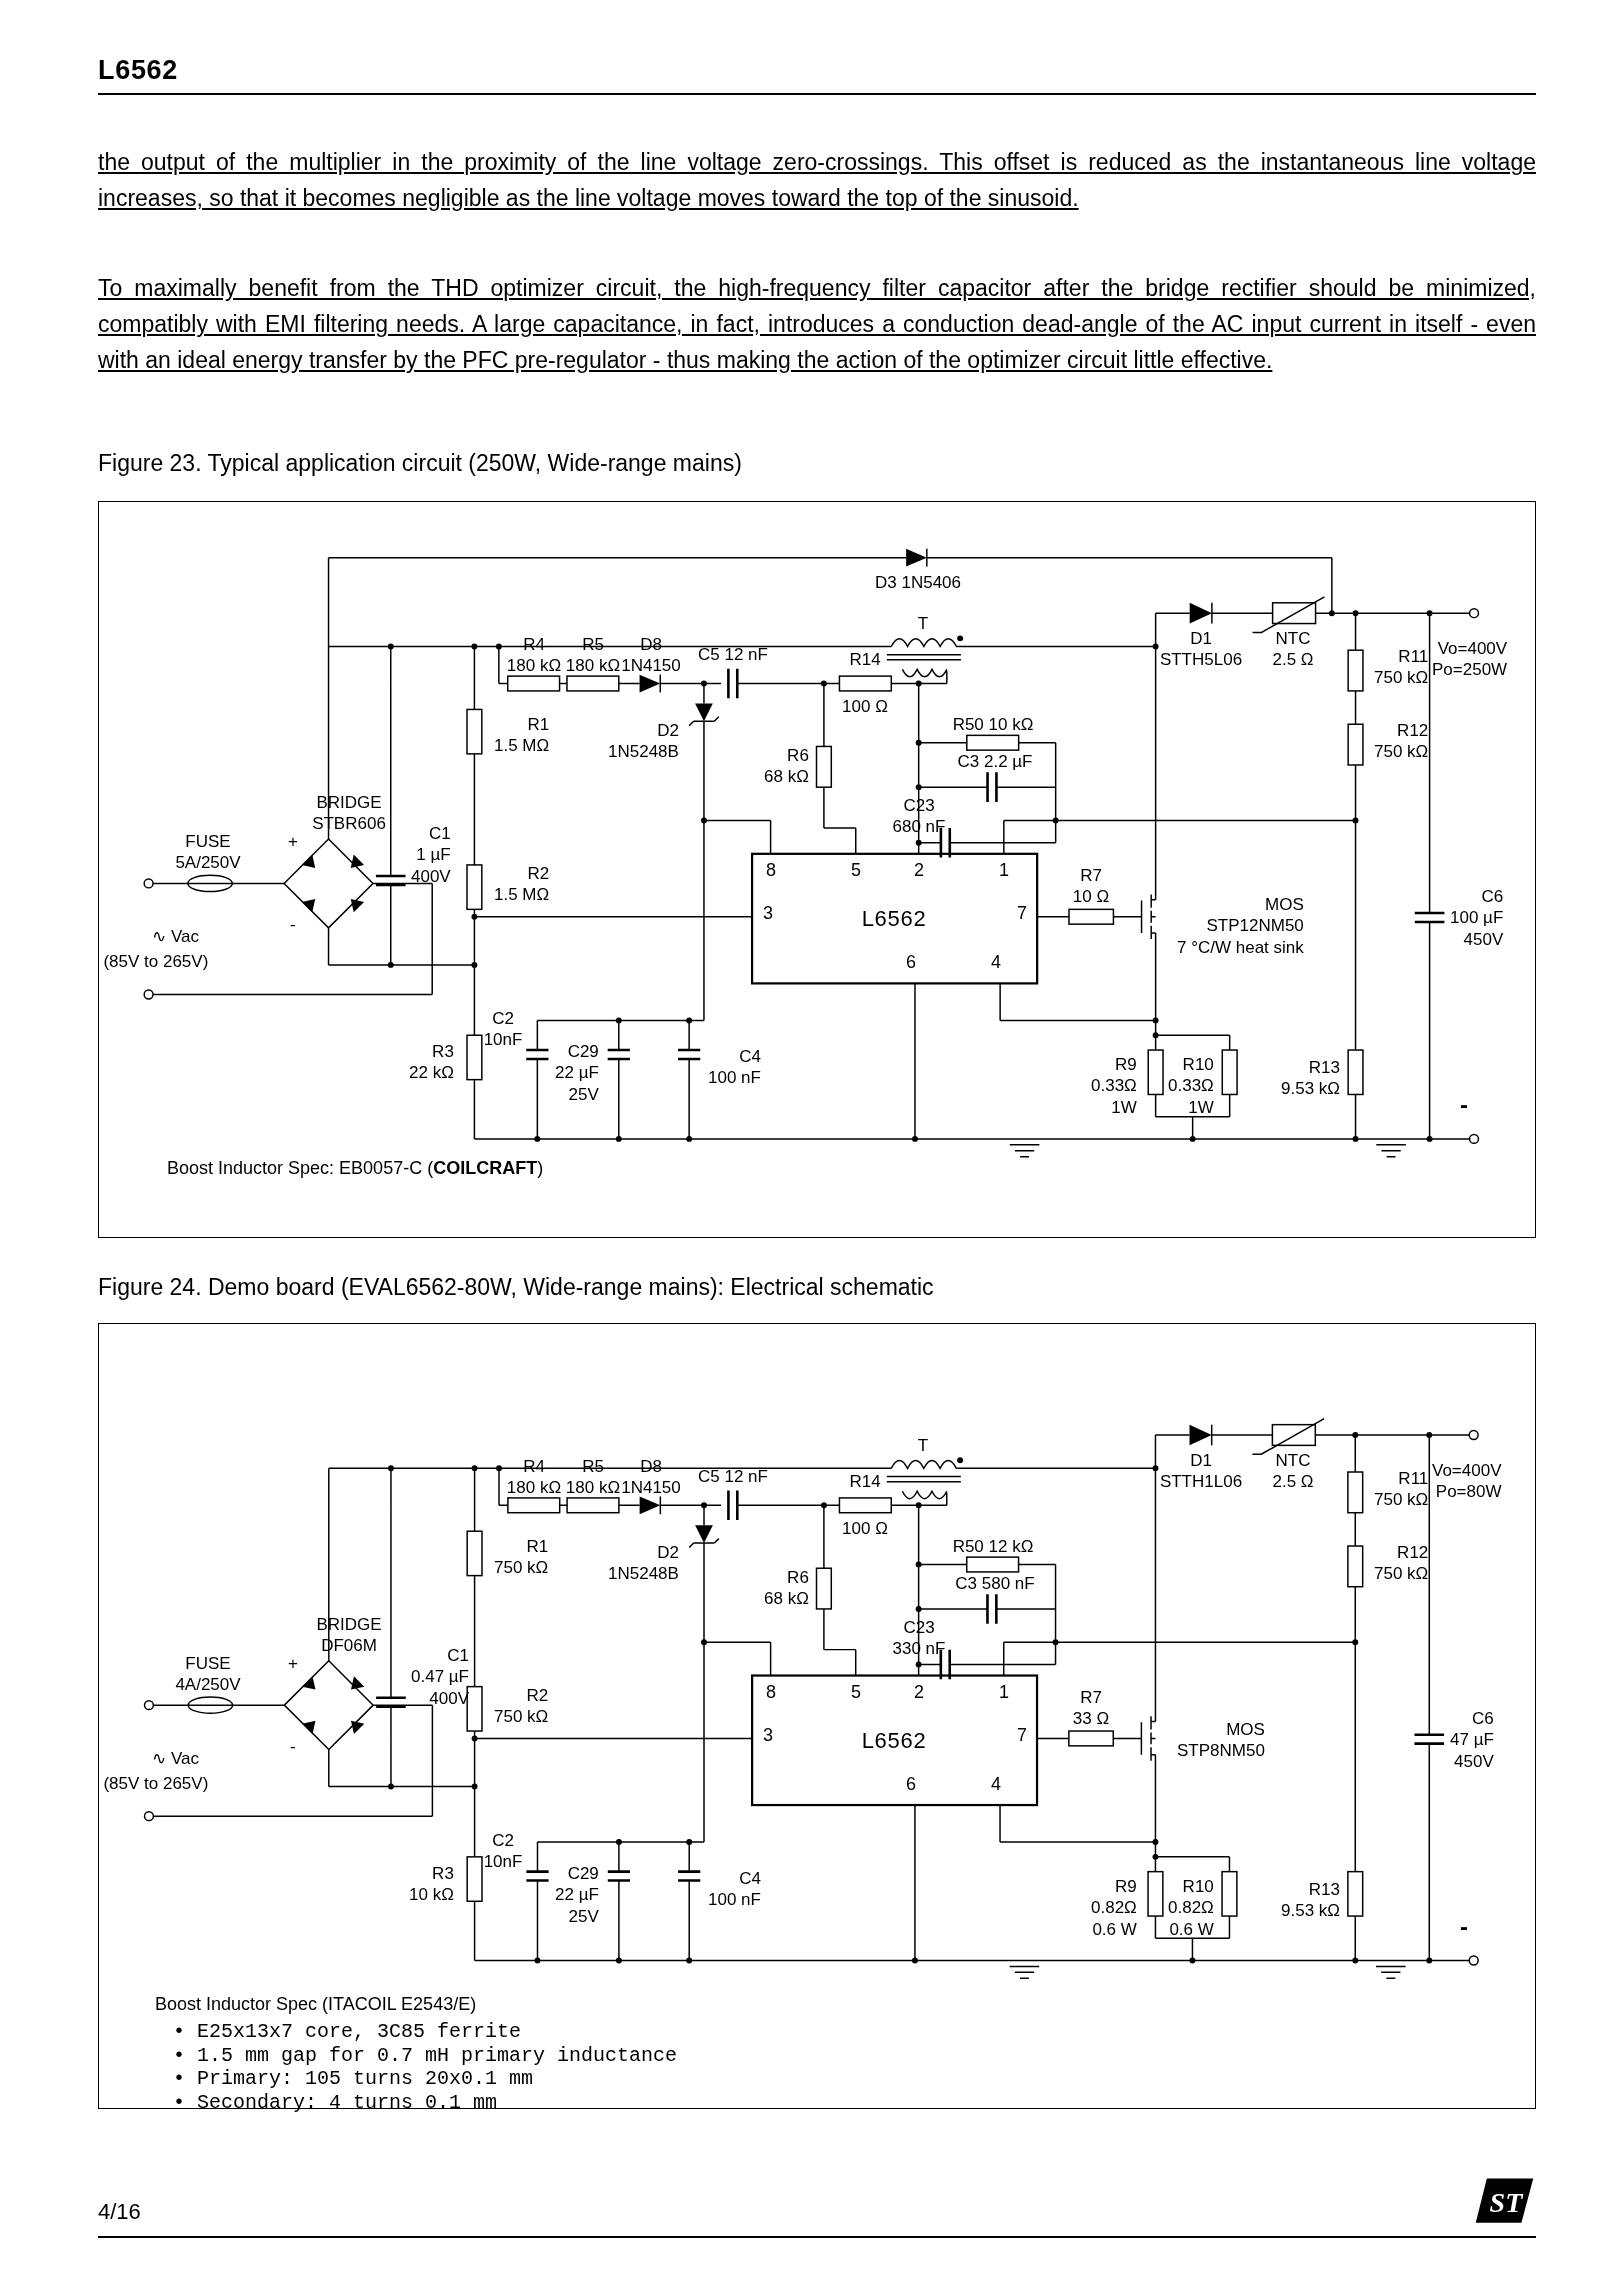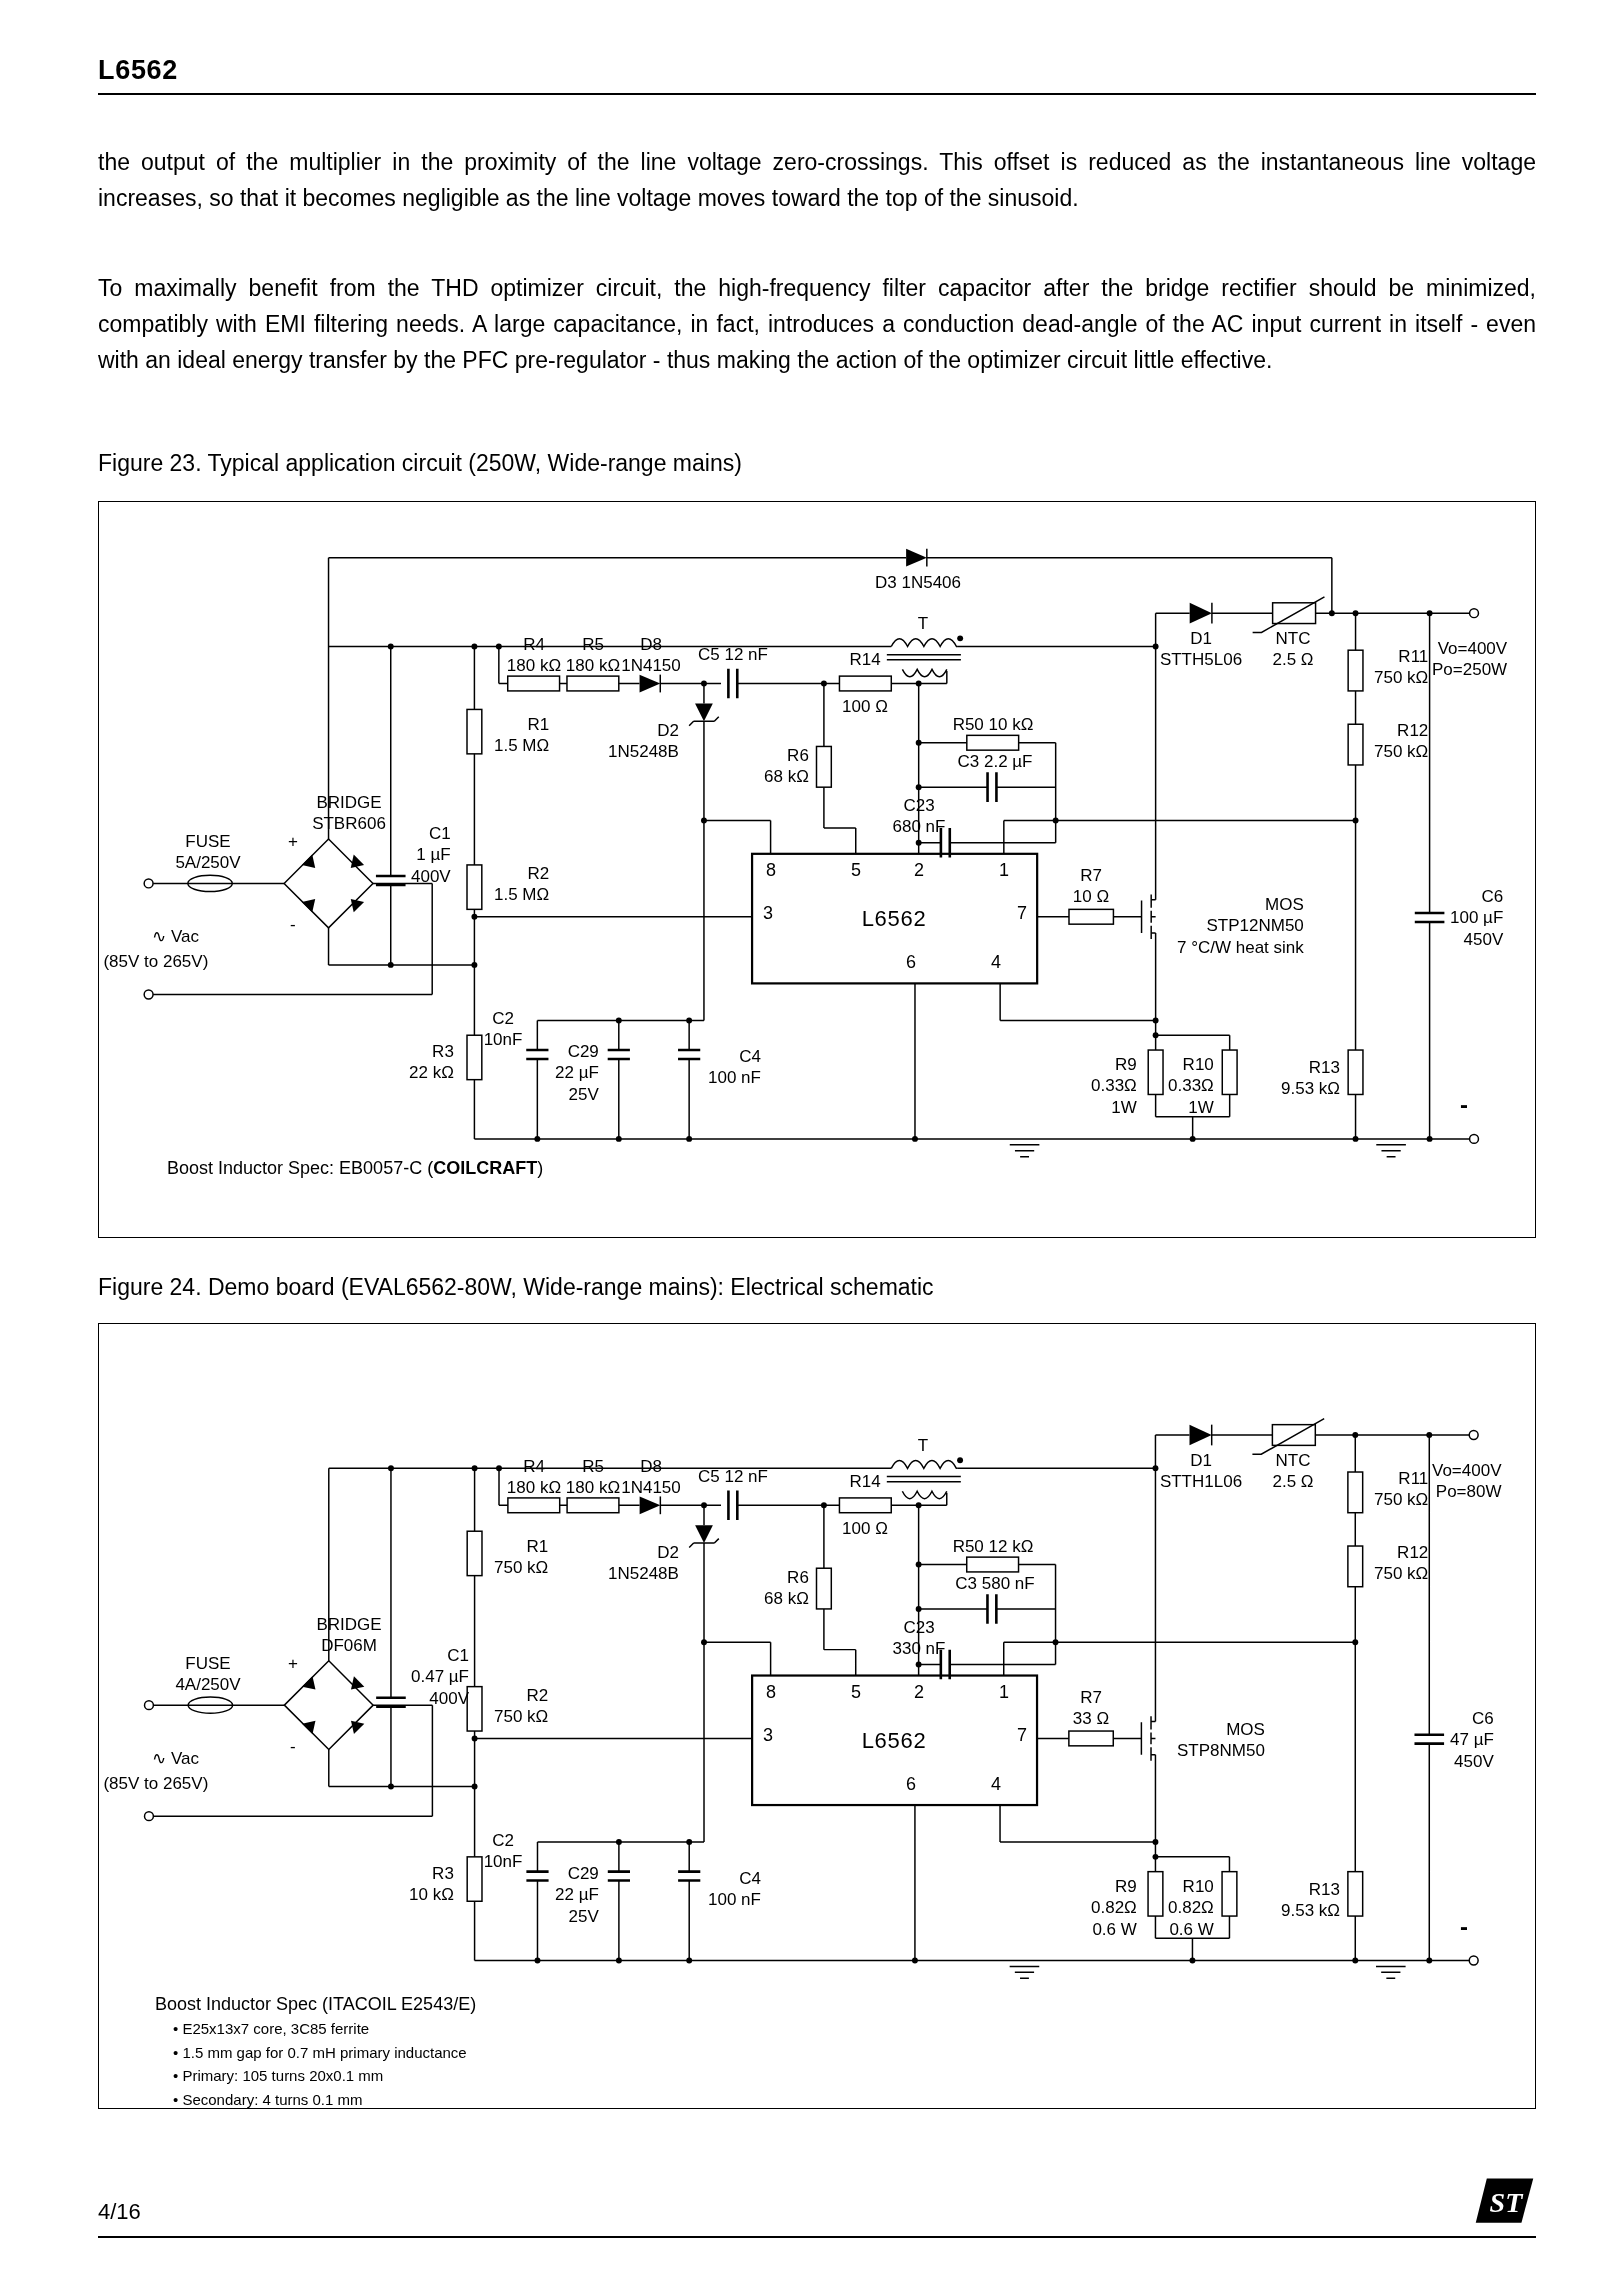--- a/index.html
+++ b/index.html
@@ -4,30 +4,30 @@
 <style>
   * { box-sizing: border-box; }
   html, body { margin: 0; padding: 0; }
   body {
     width: 1619px; height: 2295px; position: relative;
     background: #ffffff; color: #000;
     font-family: "Liberation Sans", sans-serif;
   }
   .rule { position: absolute; left: 98px; width: 1438px; height: 2.2px; background: #000; }
   .h1 { position: absolute; left: 98px; top: 55px; font-size: 27px; font-weight: bold; letter-spacing: 0.7px; }
-  .para { position: absolute; left: 98px; width: 1438px; font-size: 23px; line-height: 1.56; text-align: justify; }
+  .para { position: absolute; left: 98px; width: 1438px; font-size: 23px; line-height: 1.56; text-align: justify; text-decoration: underline; }
   .figtitle { position: absolute; left: 98px; font-size: 23px; font-weight: normal; }
   .figbox { position: absolute; left: 98px; width: 1438px; border: 1.5px solid #000; background: #fff; }
   .figbox svg { position: absolute; left: 0; top: 0; }
   .lb { position: absolute; font-size: 17px; line-height: 1.25; white-space: pre-line; text-align: center; transform: translateX(-50%); }
   .la { transform: none; text-align: right; }
   .pin { position: absolute; font-size: 18px; transform: translateX(-50%); }
   .icname { position: absolute; font-size: 22px; transform: translateX(-50%); letter-spacing: 0.7px; }
   .note { position: absolute; font-size: 18px; }
-  .bullet { position: absolute; font-size: 15px; }
+  .bullet { position: absolute; font-size: 20px; font-family: Liberation Mono, monospace; }
   .bullet::before { content: "\2022  "; }
   .bigminus { font-size: 24px; font-weight: bold; }
   .pageno { position: absolute; left: 98px; top: 2199px; font-size: 22px; }
   
   .w { stroke: #000; stroke-width: 2; fill: none; }
   .sym { stroke: #000; stroke-width: 2; fill: none; }
   .pl { stroke: #000; stroke-width: 3.5; fill: none; }
   .fil { fill: #000; stroke: none; }
   .dot { fill: #000; }
   .term { fill: #fff; stroke: #000; stroke-width: 2; }

